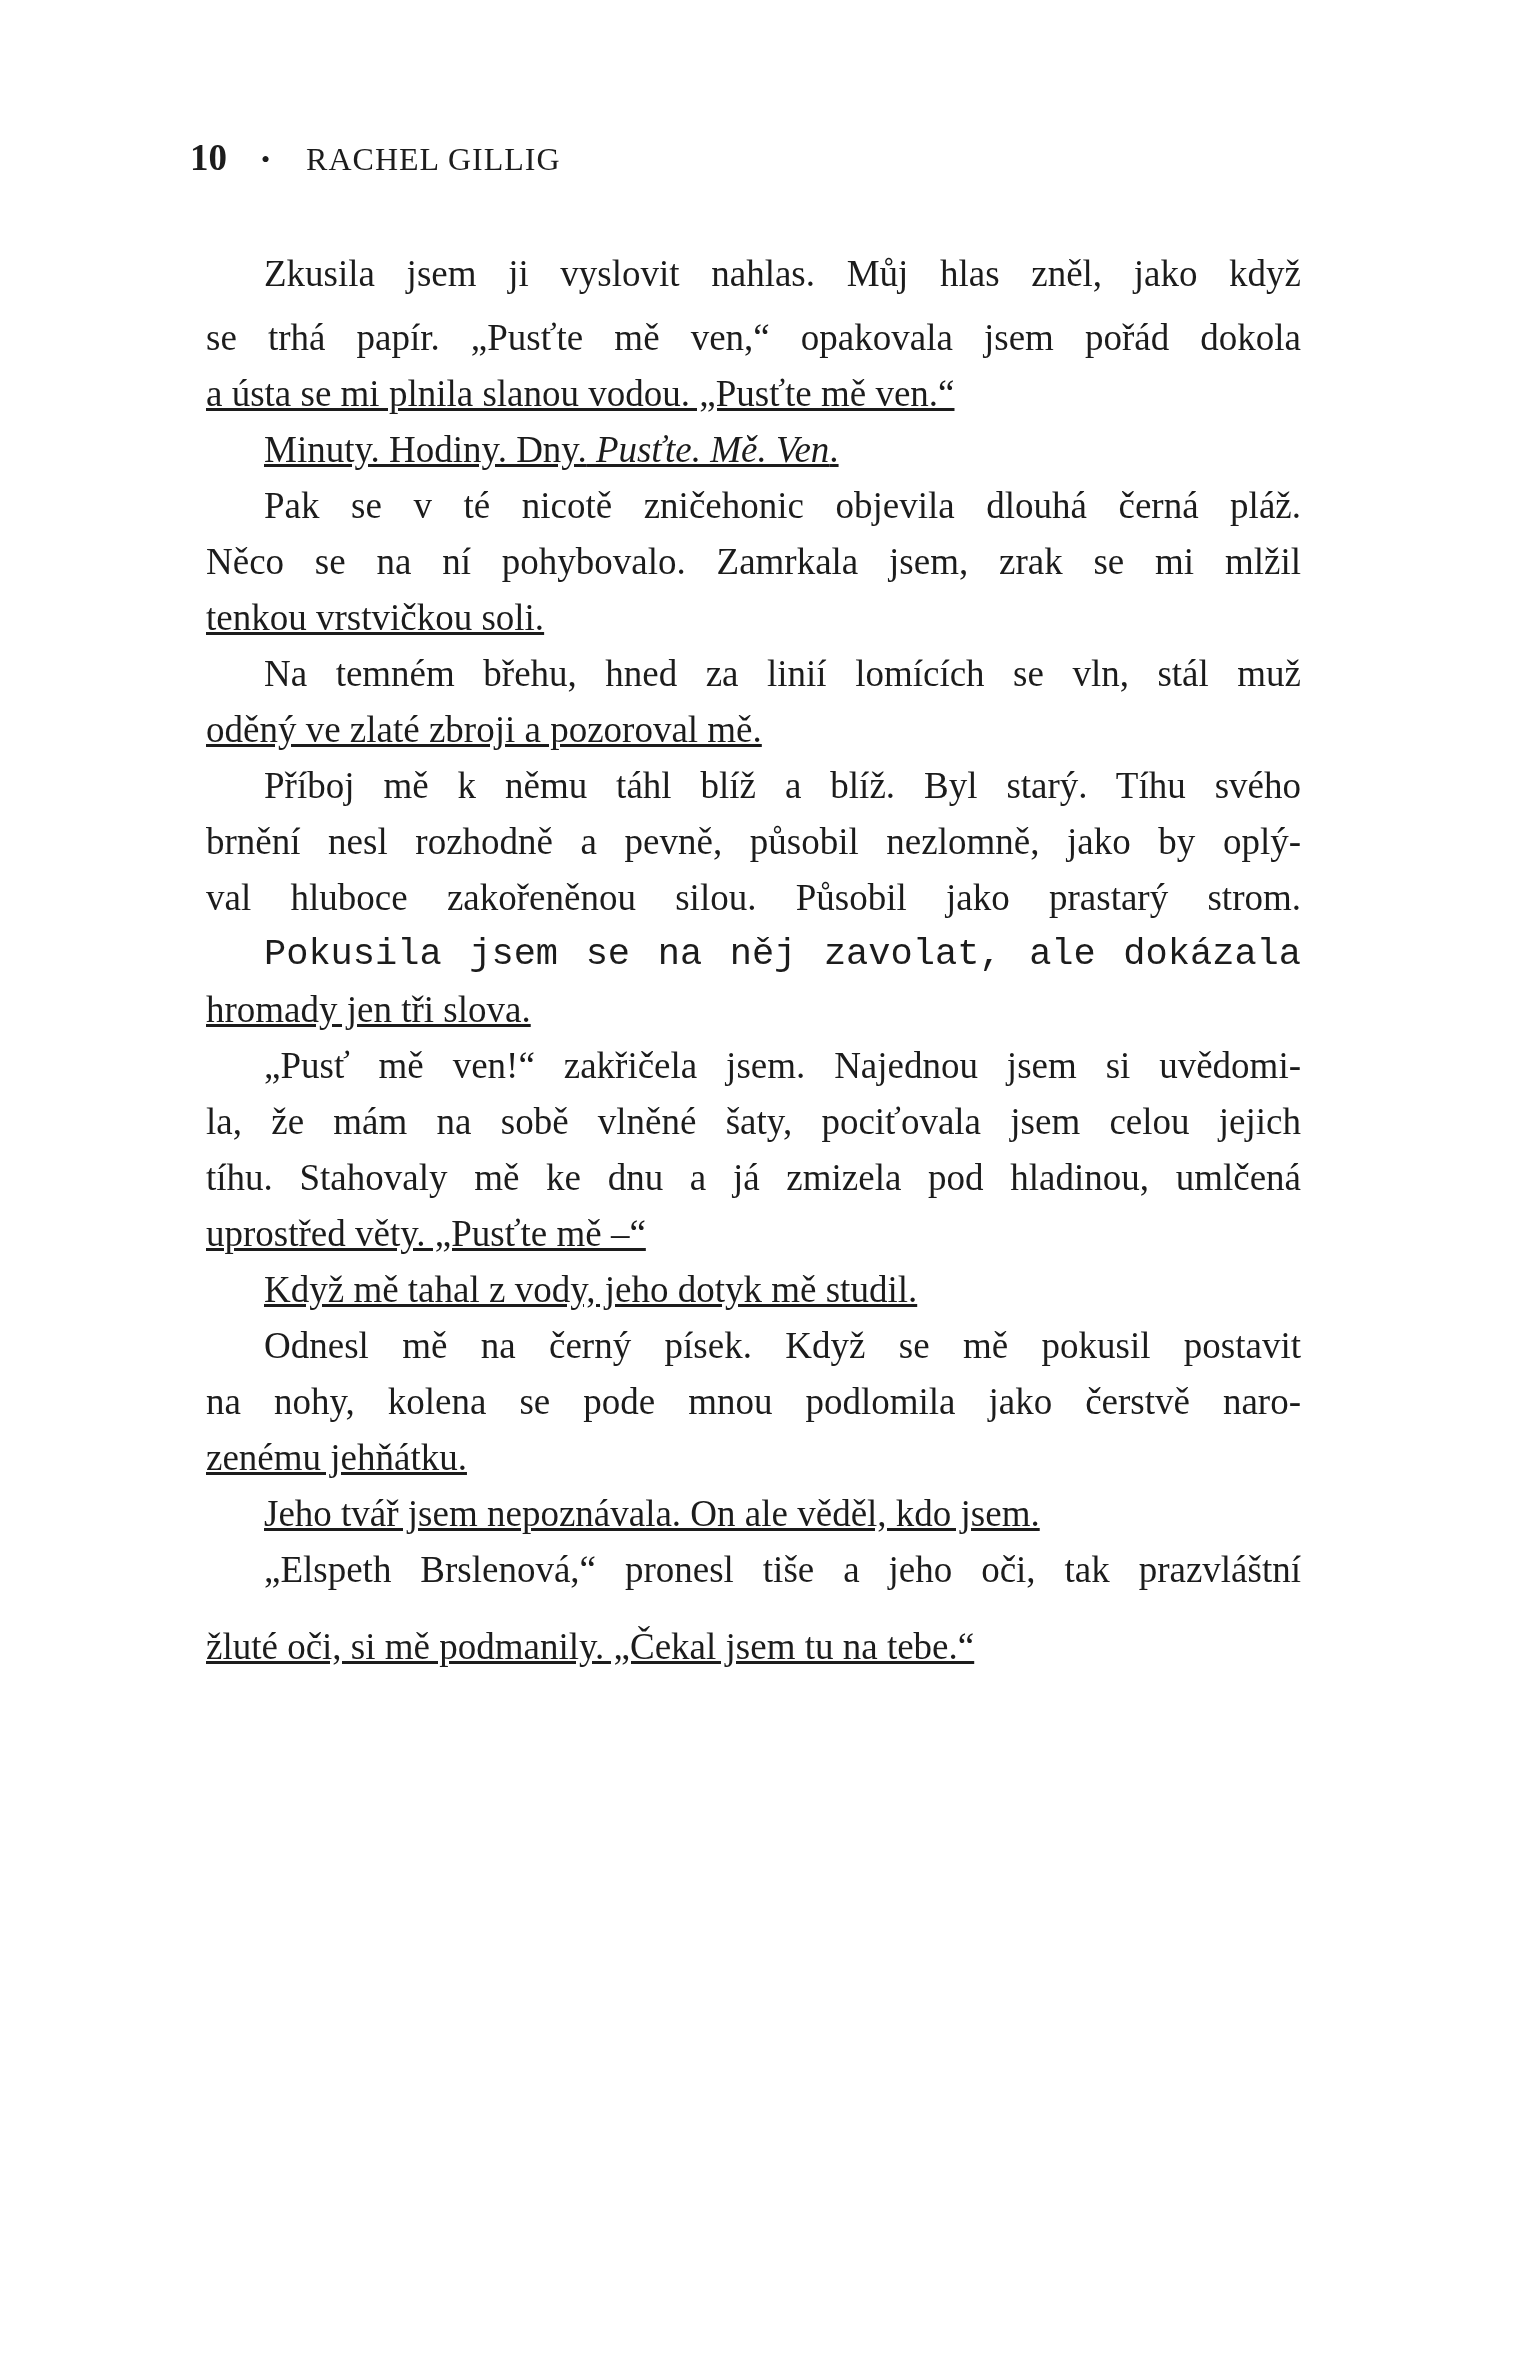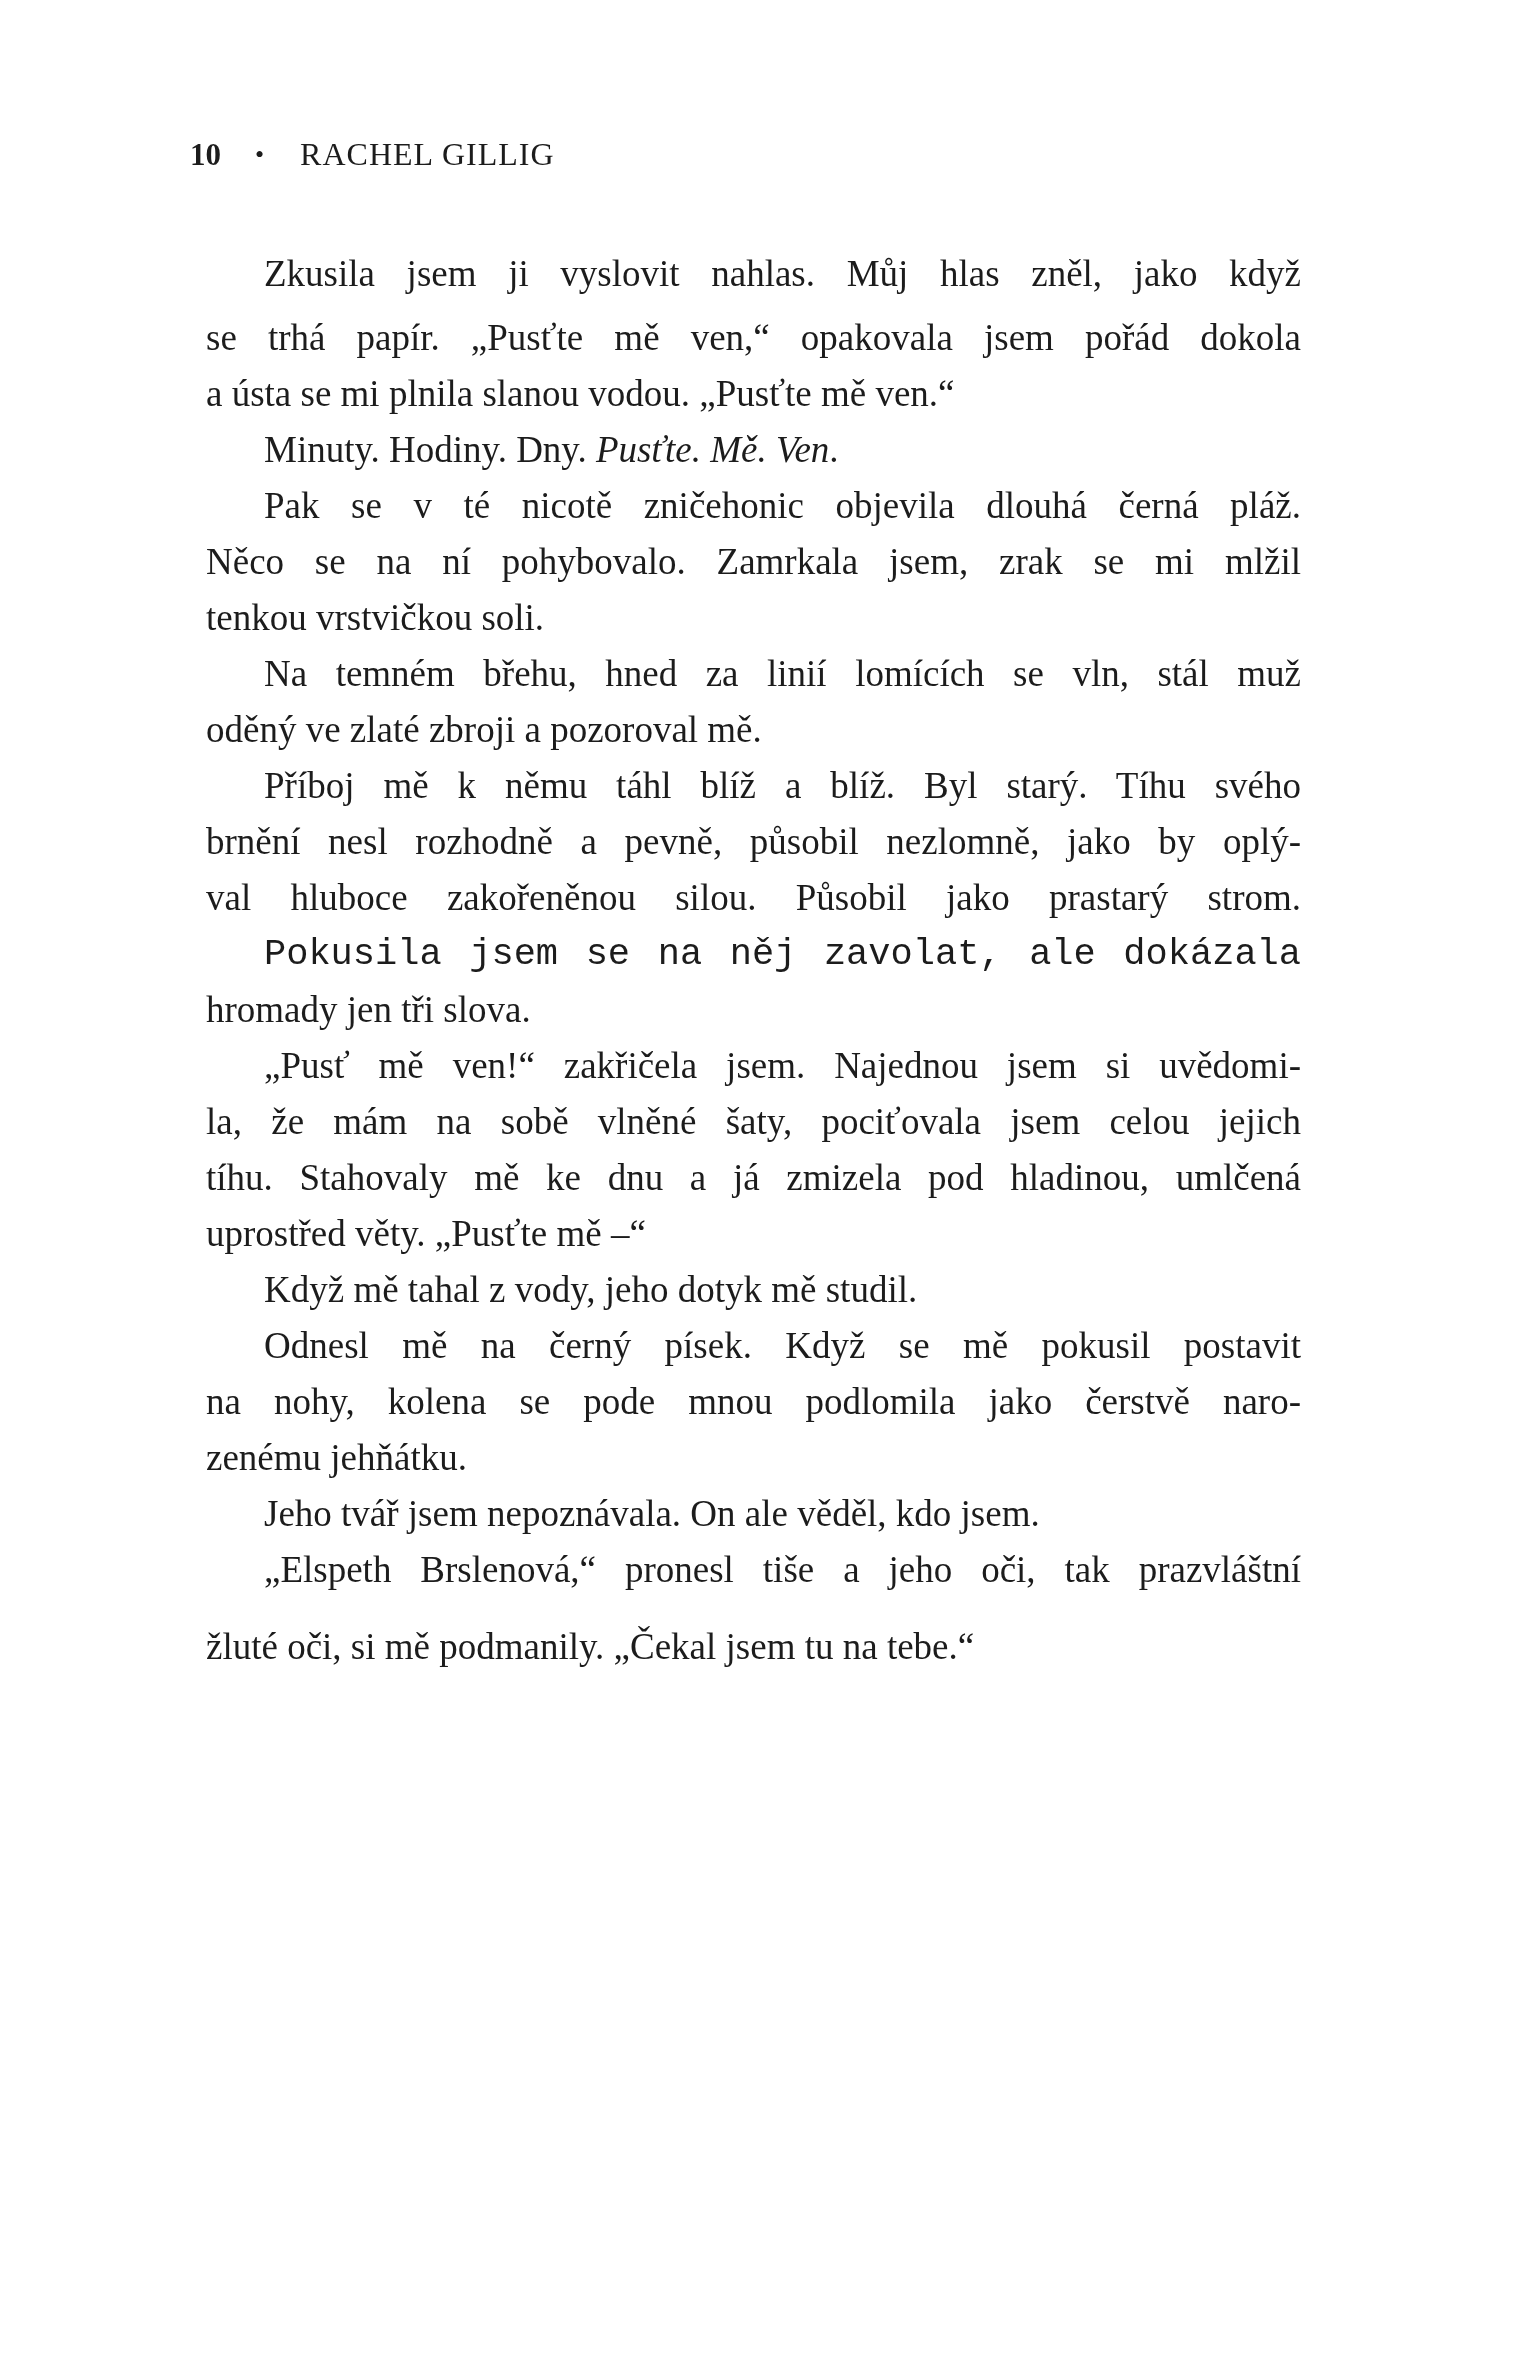--- a/index.html
+++ b/index.html
@@ -18,21 +18,21 @@
     .running-head {
       position: absolute;
       left: 190px;
       top: 136px;
       height: 40px;
       display: flex;
       align-items: baseline;
       white-space: nowrap;
     }
     .page-number {
-      font-size: 31px;
+      font-size: 37px;
       font-weight: bold;
       letter-spacing: 0px;
     }
     .bullet {
       font-size: 26px;
       margin-left: 34px;
       margin-right: 36px;
       position: relative;
       top: -2px;
     }
@@ -54,20 +54,21 @@
       white-space: nowrap;
       text-align: justify;
       text-align-last: justify;
       overflow: visible;
     }
     .line.indent {
       padding-left: 58px;
     }
     .line.last {
       text-align-last: left;
+      text-decoration: underline;
     }
     .line em {
       font-style: italic;
     }
   </style>
 </head>
 <body>
 
 <header class="running-head">
   <span class="page-number">10</span>

